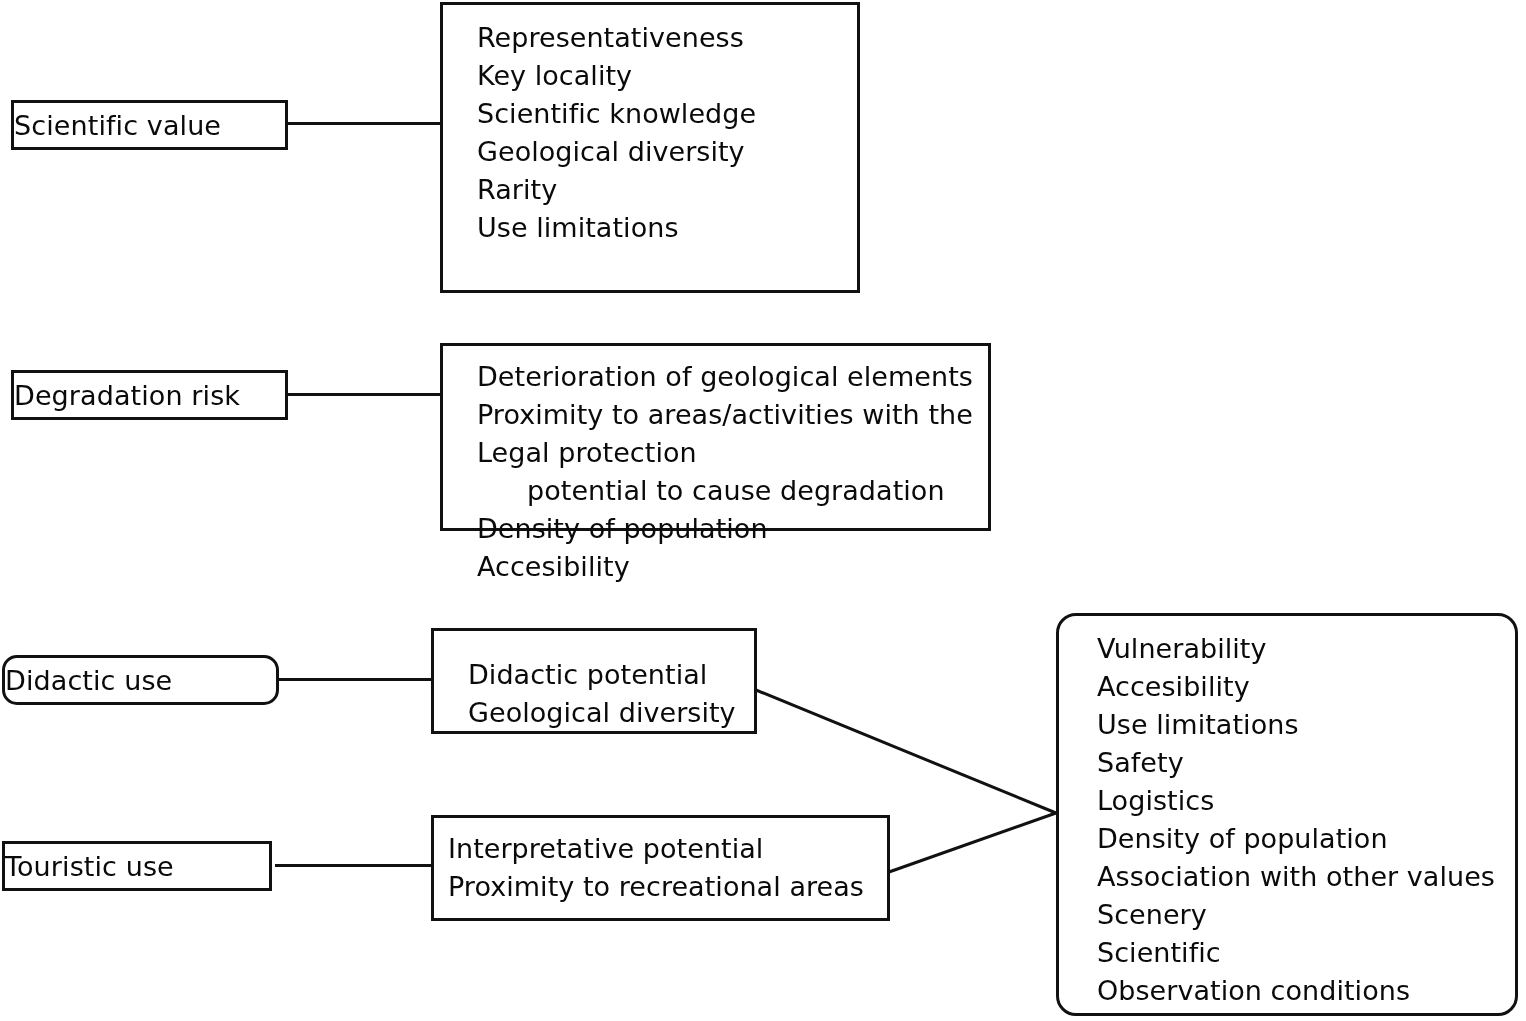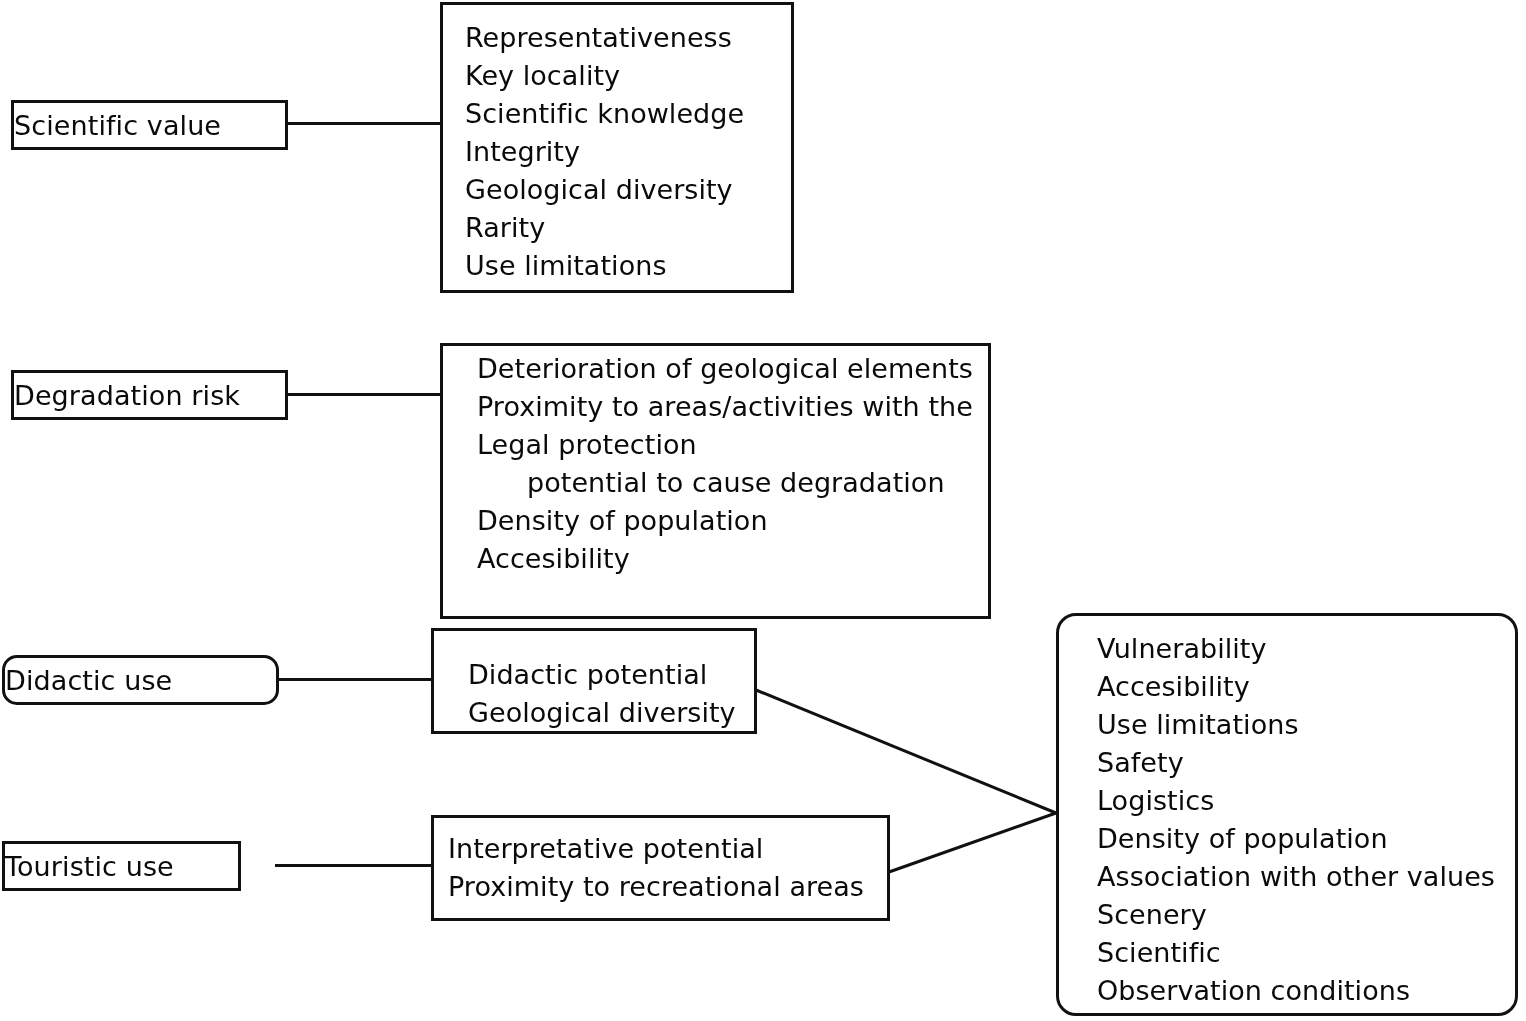--- a/index.html
+++ b/index.html
@@ -72,53 +72,52 @@
 
   <svg class="diag" viewBox="0 0 1526 1021">
     <line x1="756" y1="690" x2="1056" y2="813" stroke="#111111" stroke-width="3"></line>
     <line x1="889" y1="872" x2="1056" y2="813" stroke="#111111" stroke-width="3"></line>
   </svg>
 
   <div class="box cat-box" style="left:11px; top:100px; width:277px; height:50px;">
     <span class="cat-label">Scientific value</span>
   </div>
 
-  <div class="box list-box" style="left:440px; top:2px; width:354px; height:291px; padding-left:22px; padding-top:14px;">
+  <div class="box list-box" style="left:440px; top:2px; width:420px; height:291px; padding-left:34px; padding-top:14px;">
     <div class="list-line">Representativeness</div>
     <div class="list-line">Key locality</div>
     <div class="list-line">Scientific knowledge</div>
-    <div class="list-line">Integrity</div>
     <div class="list-line">Geological diversity</div>
     <div class="list-line">Rarity</div>
     <div class="list-line">Use limitations</div>
   </div>
 
   <div class="box cat-box" style="left:11px; top:370px; width:277px; height:50px;">
     <span class="cat-label">Degradation risk</span>
   </div>
 
-  <div class="box list-box" style="left:440px; top:343px; width:551px; height:276px; padding-left:34px; padding-top:4px;">
+  <div class="box list-box" style="left:440px; top:343px; width:551px; height:188px; padding-left:34px; padding-top:12px;">
     <div class="list-line">Deterioration of geological elements</div>
     <div class="list-line">Proximity to areas/activities with the</div>
     <div class="list-line">Legal protection</div>
     <div class="list-line indent">potential to cause degradation</div>
     <div class="list-line">Density of population</div>
     <div class="list-line">Accesibility</div>
   </div>
 
   <div class="box cat-box" style="left:2px; top:655px; width:277px; height:50px;border-radius:15px;">
     <span class="cat-label">Didactic use</span>
   </div>
 
   <div class="box list-box" style="left:431px; top:628px; width:326px; height:106px; padding-left:34px; padding-top:25px;">
     <div class="list-line">Didactic potential</div>
     <div class="list-line">Geological diversity</div>
   </div>
 
-  <div class="box cat-box" style="left:2px; top:841px; width:239px; height:50px;">
+  <div class="box cat-box" style="left:2px; top:841px; width:270px; height:50px;">
     <span class="cat-label">Touristic use</span>
   </div>
 
   <div class="box list-box" style="left:431px; top:815px; width:459px; height:106px; padding-left:14px; padding-top:12px;">
     <div class="list-line">Interpretative potential</div>
     <div class="list-line">Proximity to recreational areas</div>
   </div>
 
   <div class="box list-box" style="left:1056px; top:613px; width:462px; height:403px; padding-left:38px; padding-top:14px;border-radius:20px;">
     <div class="list-line">Vulnerability</div>

